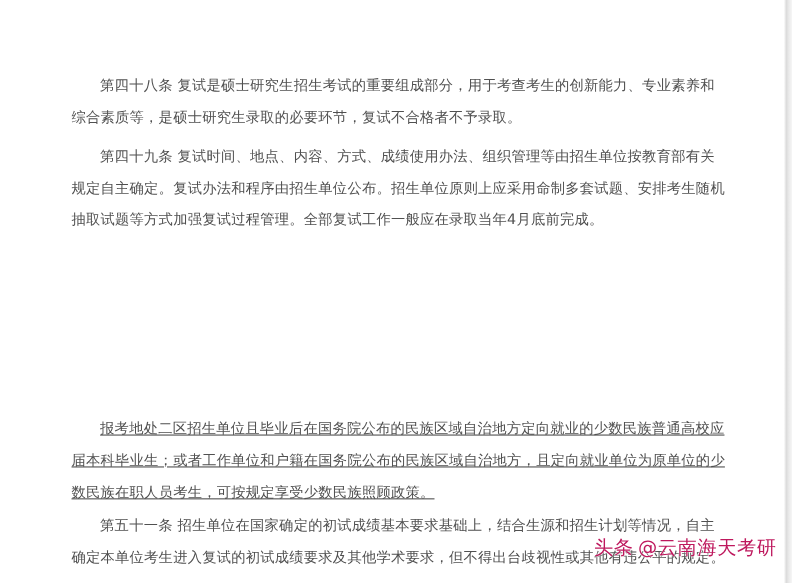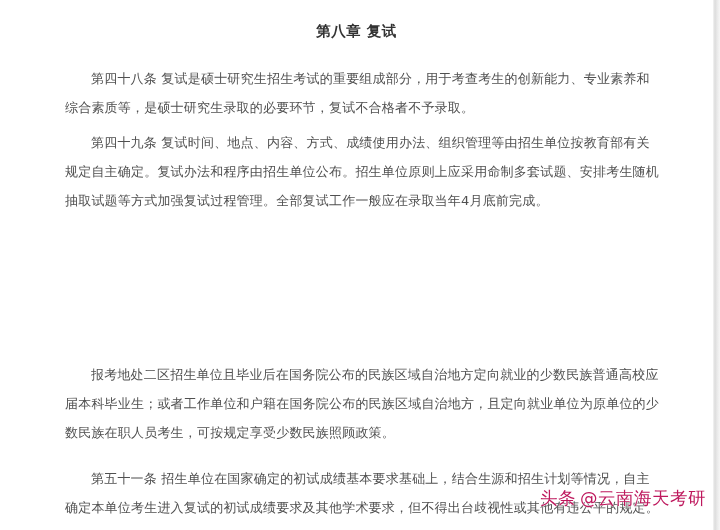--- a/index.html
+++ b/index.html
@@ -49,41 +49,40 @@
       font-size: 13px;
       line-height: 29px;
       text-indent: 26px;
       color: #505050;
       letter-spacing: 0.2px;
       margin: 4px;
     }
     .p1 { top: 60px; }
     .p2 { top: 124px; }
     .p3 { top: 234px; }
-    .p4 { top: 356px; }
+    .p4 { top: 372px; text-decoration: underline; }
     .p5 { top: 460px; }
     .watermark {
       position: absolute;
       left: 540px;
       top: 486px;
       font-size: 17.5px;
       color: #be185d;
       letter-spacing: 0.5px;
       text-shadow: 0 0 1px #ffffff, 0 0 2px #ffffff;
       white-space: nowrap;
     }
     .watermark .at {
       margin-left: 4px;
     }
   </style>
 </head>
 <body>
 
 <div class="page">
-  <div class="chapter-title">第八章 复试</div>
 
   <p class="para p1">第四十八条 复试是硕士研究生招生考试的重要组成部分，用于考查考生的创新能力、专业素养和综合素质等，是硕士研究生录取的必要环节，复试不合格者不予录取。</p>
 
   <p class="para p2">第四十九条 复试时间、地点、内容、方式、成绩使用办法、组织管理等由招生单位按教育部有关规定自主确定。复试办法和程序由招生单位公布。招生单位原则上应采用命制多套试题、安排考生随机抽取试题等方式加强复试过程管理。全部复试工作一般应在录取当年4月底前完成。</p>
 
 
   <p class="para p4">报考地处二区招生单位且毕业后在国务院公布的民族区域自治地方定向就业的少数民族普通高校应届本科毕业生；或者工作单位和户籍在国务院公布的民族区域自治地方，且定向就业单位为原单位的少数民族在职人员考生，可按规定享受少数民族照顾政策。</p>
 
   <p class="para p5">第五十一条 招生单位在国家确定的初试成绩基本要求基础上，结合生源和招生计划等情况，自主确定本单位考生进入复试的初试成绩要求及其他学术要求，但不得出台歧视性或其他有违公平的规定。</p>
 </div>

